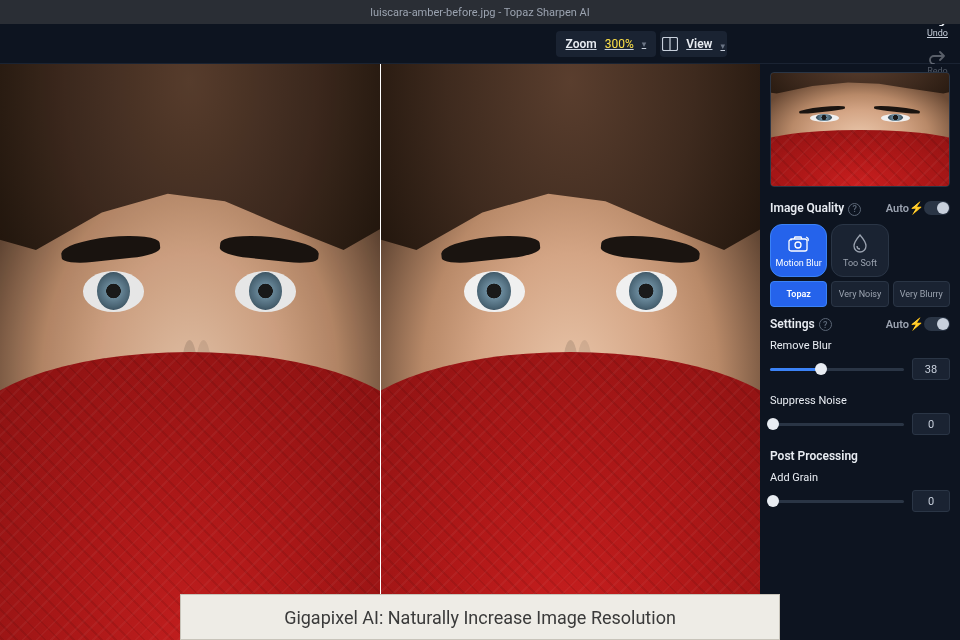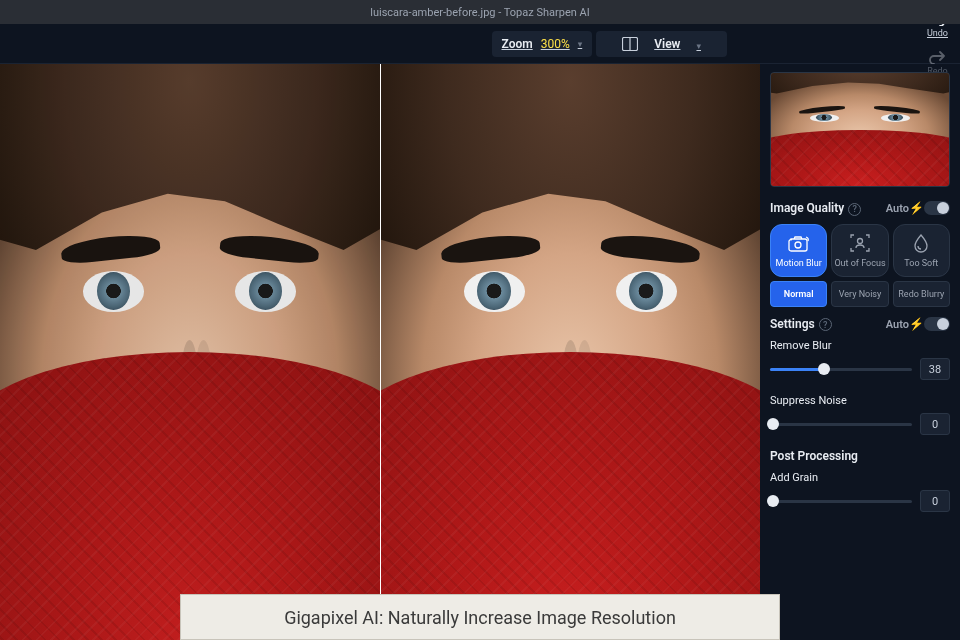--- a/index.html
+++ b/index.html
@@ -8,21 +8,21 @@
 .titlebar { height: 24px; background: #2a2e35; display: flex; align-items: center; justify-content: center; font-size: 11px; color: #9ba3b0; position: relative; }
 
 .toolbar { height: 40px; background: #0d1420; display: flex; align-items: center; padding: 0 12px; border-bottom: 1px solid #1a2332; text-decoration: underline; }
 .toolbar-center { margin-left: auto; display: flex; align-items: center; gap: 4px; margin-right: 200px; }
 
 .zoom-wrap { display: flex; align-items: center; gap: 8px; background: #1a2332; border-radius: 4px; padding: 6px 10px; }
 .zoom-label { font-size: 12px; font-weight: 600; color: #e8ecf2; }
 .zoom-value { font-size: 12px; color: #fde047; }
 .chevron { font-size: 9px; color: #6b7585; }
 
-.view-wrap { display: flex; align-items: flex-end; gap: 16px; background: #1a2332; border-radius: 4px; padding: 6px 26px; }
+.view-wrap { display: flex; align-items: flex-end; gap: 8px; background: #1a2332; border-radius: 4px; padding: 6px 2px; }
 
 .undo-redo { display: flex; gap: 12px; align-items: center; flex-direction: column; }
 .ur-btn { display: flex; flex-direction: column; align-items: center; gap: 2px; color: #c8d0dc; cursor: pointer; }
 .ur-btn.disabled { opacity: 0.35; }
 .ur-label { font-size: 9px; }
 
 .main-area { display: flex; height: 576px; }
 
 .viewport { flex: 1; position: relative; background: #0a0f18; display: flex; }
 .compare-pane { flex: 1; position: relative; overflow: hidden; }
@@ -65,21 +65,21 @@
 .sub-grid { display: grid; grid-template-columns: 1fr 1fr 1fr; gap: 4px; margin-bottom: 10px; }
 .sub-btn { background: #1a2332; border: 1px solid #2a3545; border-radius: 4px; padding: 7px 2px; font-size: 9px; color: #9ba3b0; text-align: center; cursor: pointer; }
 .sub-btn.active { background: #2563eb; border-color: #3b82f6; color: #fff; font-weight: 600; }
 
 .slider-block { margin: 8px 0 14px; }
 .slider-lbl { font-size: 11px; font-weight: 400; color: #e8ecf2; margin-bottom: 6px; }
 .slider-row { display: flex; align-items: center; gap: 8px; }
 .slider-track { flex: 1; height: 3px; background: #2a3545; border-radius: 2px; position: relative; }
 .slider-fill { position: absolute; left: 0; top: 0; height: 100%; background: #3b82f6; border-radius: 2px; }
 .slider-thumb { position: absolute; width: 12px; height: 12px; background: #e8ecf2; border-radius: 50%; top: 50%; transform: translate(-50%, -50%); }
-.slider-val { width: 30px; height: 22px; background: #1a2332; border: 1px solid #2a3545; border-radius: 3px; font-size: 11px; display: flex; align-items: center; justify-content: center; color: #c8d0dc; }
+.slider-val { width: 38px; height: 22px; background: #1a2332; border: 1px solid #2a3545; border-radius: 3px; font-size: 11px; display: flex; align-items: center; justify-content: center; color: #c8d0dc; }
 
 .caption-bar { position: absolute; bottom: 0; left: 50%; transform: translateX(-50%); width: 600px; height: 46px; background: #eeece6; border: 1px solid #c8c4ba; display: flex; align-items: center; justify-content: center; font-size: 18px; color: #3a3a3a; font-weight: 400; }
 
 svg { display: block; }
 </style>
 </head>
 <body>
 
 <div class="titlebar">
   <span>luiscara-amber-before.jpg - Topaz Sharpen AI</span>
@@ -187,43 +187,33 @@
             <svg width="24" height="20" viewBox="0 0 24 20">
               <path d="M2 8 Q3 6 5 7 M4 6 H18 A2 2 0 0 1 20 8 V16 A2 2 0 0 1 18 18 H4 A2 2 0 0 1 2 16 V8 Z M8 4 H14 L15 6 H7 Z" fill="none" stroke="#fff" stroke-width="1.3"></path>
               <circle cx="11" cy="12" r="3" fill="none" stroke="#fff" stroke-width="1.3"></circle>
               <path d="M19 4 Q22 5 21 8" fill="none" stroke="#fff" stroke-width="1.3"></path>
             </svg>
           </span>
         <span>Motion Blur</span>
       </div>
       <div class="mode-btn">
         <span class="mode-icon">
-            <svg width="22" height="20" viewBox="0 0 22 20">
-              <path d="M2 5 V2 H5 M17 2 H20 V5 M20 15 V18 H17 M5 18 H2 V15" fill="none" stroke="#9ba3b0" stroke-width="1.3"></path>
-              <circle cx="11" cy="8" r="2.5" fill="none" stroke="#9ba3b0" stroke-width="1.3"></circle>
-              <path d="M7 15 Q7 12 11 12 Q15 12 15 15" fill="none" stroke="#9ba3b0" stroke-width="1.3"></path>
-            </svg>
-          </span>
-        <span>Out of Focus</span>
-      </div>
-      <div class="mode-btn">
-        <span class="mode-icon">
             <svg width="18" height="20" viewBox="0 0 18 20">
               <path d="M9 2 Q15 9 15 13 A6 6 0 0 1 3 13 Q3 9 9 2 Z" fill="none" stroke="#9ba3b0" stroke-width="1.3"></path>
               <path d="M6 13 A3 3 0 0 0 9 16" fill="none" stroke="#9ba3b0" stroke-width="1.3"></path>
             </svg>
           </span>
         <span>Too Soft</span>
       </div>
     </div>
 
     <div class="sub-grid">
-      <div class="sub-btn active">Normal</div>
+      <div class="sub-btn active">Topaz</div>
       <div class="sub-btn">Very Noisy</div>
-      <div class="sub-btn">Redo Blurry</div>
+      <div class="sub-btn">Very Blurry</div>
     </div>
 
     <div class="section-header">
       <span><span>Settings</span><span class="help-ic">?</span></span>
       <span class="auto-group">
         <span>Auto</span>
         <span class="bolt">⚡</span>
         <span class="toggle"></span>
       </span>
     </div>

